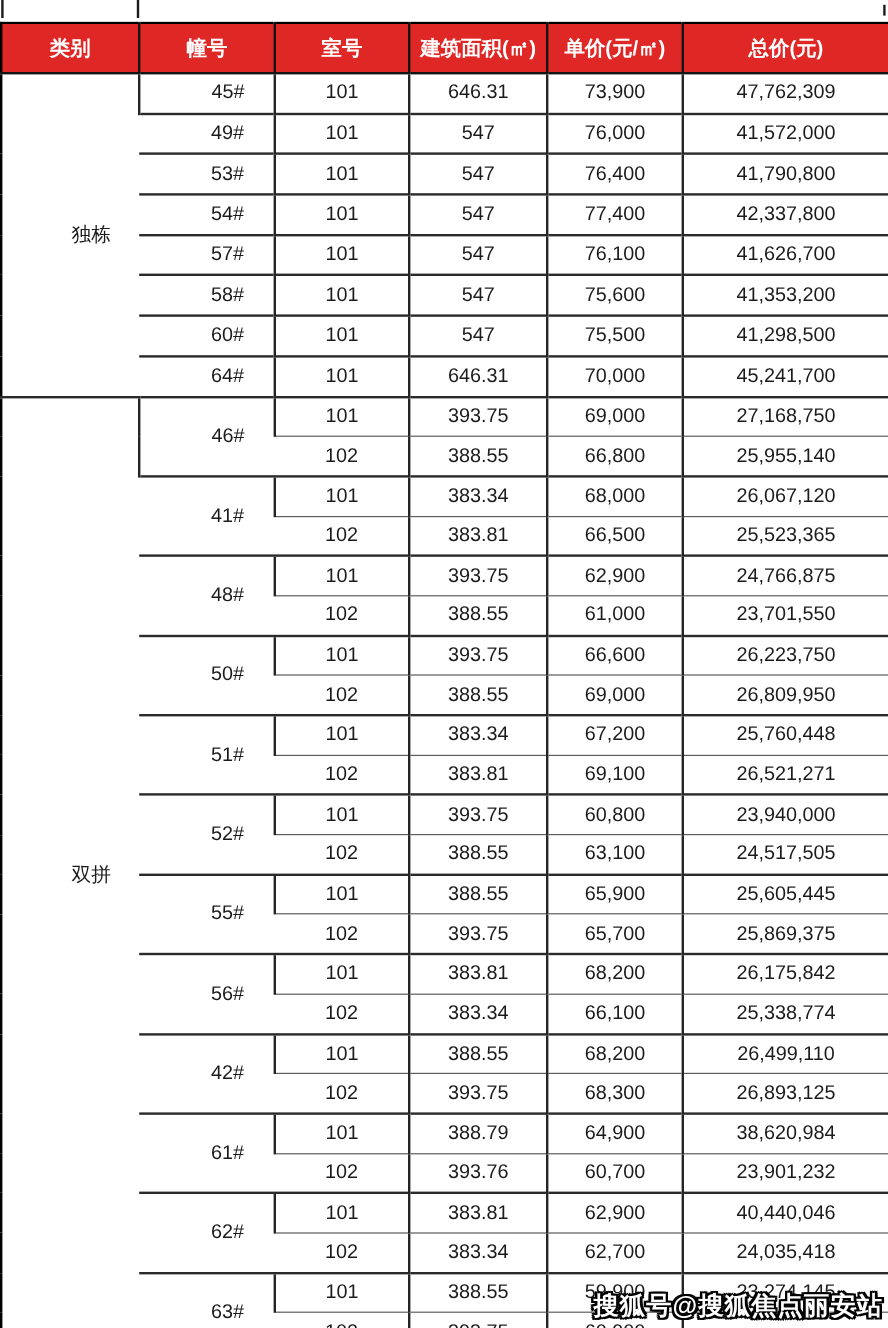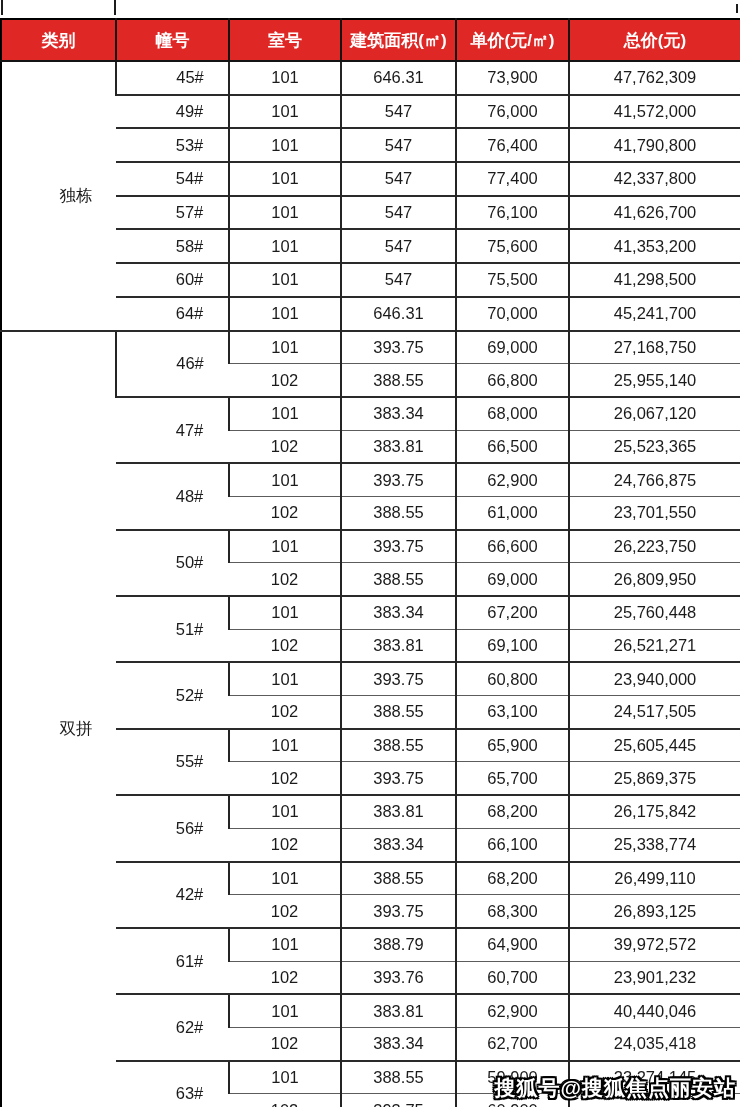--- a/index.html
+++ b/index.html
@@ -151,21 +151,21 @@
         <td>69,000</td>
         <td>27,168,750</td>
       </tr>
       <tr>
         <td>102</td>
         <td>388.55</td>
         <td>66,800</td>
         <td>25,955,140</td>
       </tr>
       <tr class="group-top">
-        <td rowspan="2" class="bld">47#</td>
+        <td rowspan="2" class="bld">41#</td>
         <td>101</td>
         <td>383.34</td>
         <td>68,000</td>
         <td>26,067,120</td>
       </tr>
       <tr>
         <td>102</td>
         <td>383.81</td>
         <td>66,500</td>
         <td>25,523,365</td>
@@ -259,21 +259,21 @@
         <td>102</td>
         <td>393.75</td>
         <td>68,300</td>
         <td>26,893,125</td>
       </tr>
       <tr class="group-top">
         <td rowspan="2" class="bld">61#</td>
         <td>101</td>
         <td>388.79</td>
         <td>64,900</td>
-        <td>39,972,572</td>
+        <td>38,620,984</td>
       </tr>
       <tr>
         <td>102</td>
         <td>393.76</td>
         <td>60,700</td>
         <td>23,901,232</td>
       </tr>
       <tr class="group-top">
         <td rowspan="2" class="bld">62#</td>
         <td>101</td>

